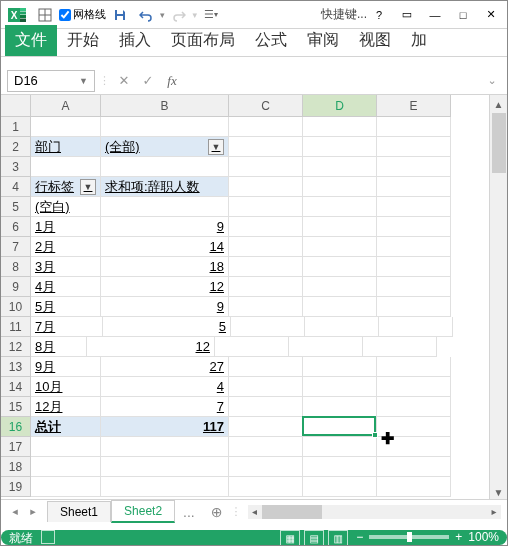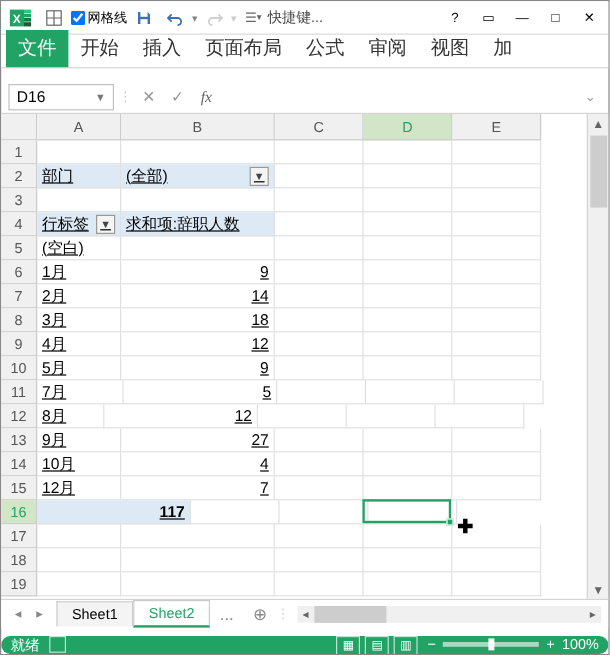--- a/index.html
+++ b/index.html
@@ -4,21 +4,21 @@
 <style>
 * { margin: 0; padding: 0; box-sizing: border-box; font-family: "Microsoft YaHei", "SimSun", Arial, sans-serif; }
 body { width: 508px; height: 546px; background: #fff; overflow: hidden; border: 1px solid #888; position: relative; }
 
 
 .titlebar { height: 28px; background: #fff; display: flex; align-items: center; border-bottom: 1px solid #d4d4d4; }
 .titlebar .logo { width: 24px; height: 24px; margin: 0 4px; display: flex; align-items: center; justify-content: center; }
 .titlebar .qat { display: flex; align-items: center; gap: 2px; }
 .titlebar .qat .btn { width: 24px; height: 24px; display: flex; align-items: center; justify-content: center; cursor: pointer; }
 .titlebar .qat .check { font-size: 11px; display: flex; align-items: center; gap: 2px; }
-.titlebar .title { flex: 1; text-align: left; font-size: 12px; color: #444; }
+.titlebar .title { flex: 1; text-align: right; font-size: 12px; color: #444; }
 .titlebar .winctl { display: flex; gap: 4px; margin-right: 4px; }
 .titlebar .winctl div { width: 24px; height: 22px; display: flex; align-items: center; justify-content: center; cursor: pointer; font-size: 11px; }
 
 
 .ribbon-tabs { height: 28px; display: flex; align-items: flex-end; border-bottom: 1px solid #d4d4d4; background: #fff; padding-left: 4px; }
 .ribbon-tabs .tab { padding: 5px 10px; font-size: 16px; cursor: pointer; color: #333; }
 .ribbon-tabs .tab.file { background: #21a366; color: #fff; }
 
 
 .formula-row { height: 28px; display: flex; align-items: center; border-bottom: 1px solid #d4d4d4; padding: 2px 6px; gap: 4px; }
@@ -286,20 +286,21 @@
         <div class="cell" style="width: 74px;"></div>
       </div>
       <div class="row">
         <div class="cell" style="width: 70px;">12月</div>
         <div class="cell r" style="width: 128px;">7</div>
         <div class="cell" style="width: 74px;"></div>
         <div class="cell" style="width: 74px;"></div>
         <div class="cell" style="width: 74px;"></div>
       </div>
       <div class="row">
+        <div class="cell pivot-total" style="width: 70px;">总计</div>
         <div class="cell pivot-total r" style="width: 128px;">117</div>
         <div class="cell" style="width: 74px;"></div>
         <div class="cell" style="width: 74px;"></div>
         <div class="cell" style="width: 74px;"></div>
       </div>
       <div class="row">
         <div class="cell" style="width: 70px;"></div>
         <div class="cell" style="width: 128px;"></div>
         <div class="cell" style="width: 74px;"></div>
         <div class="cell" style="width: 74px;"></div>

